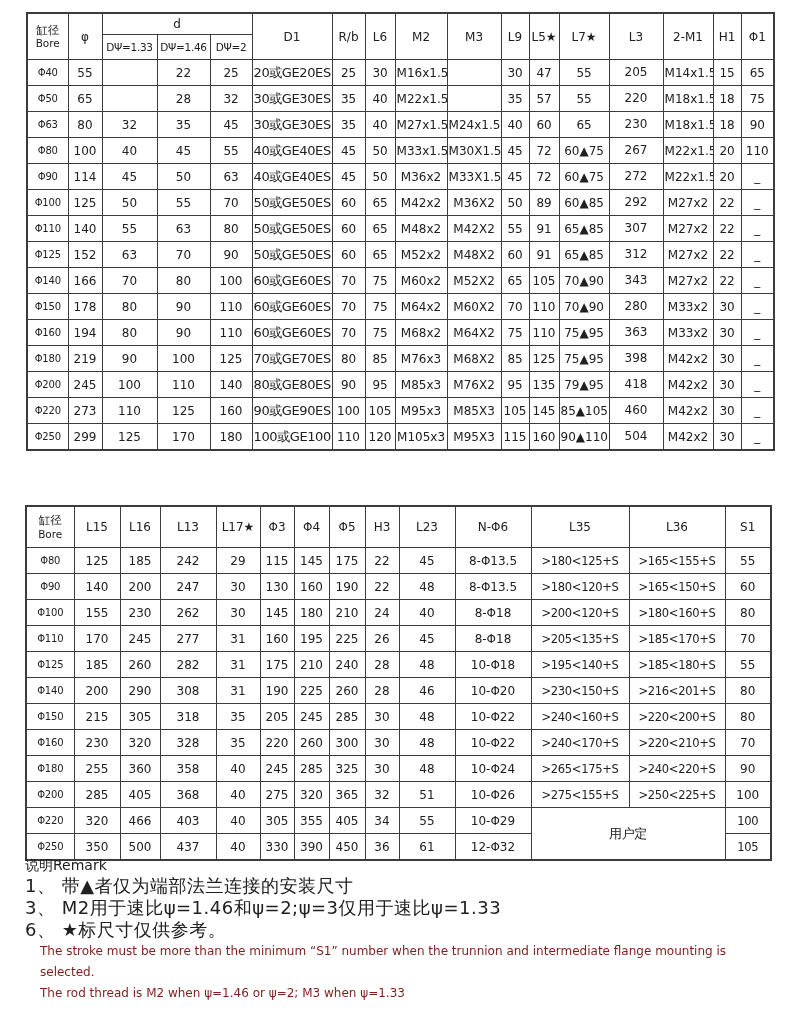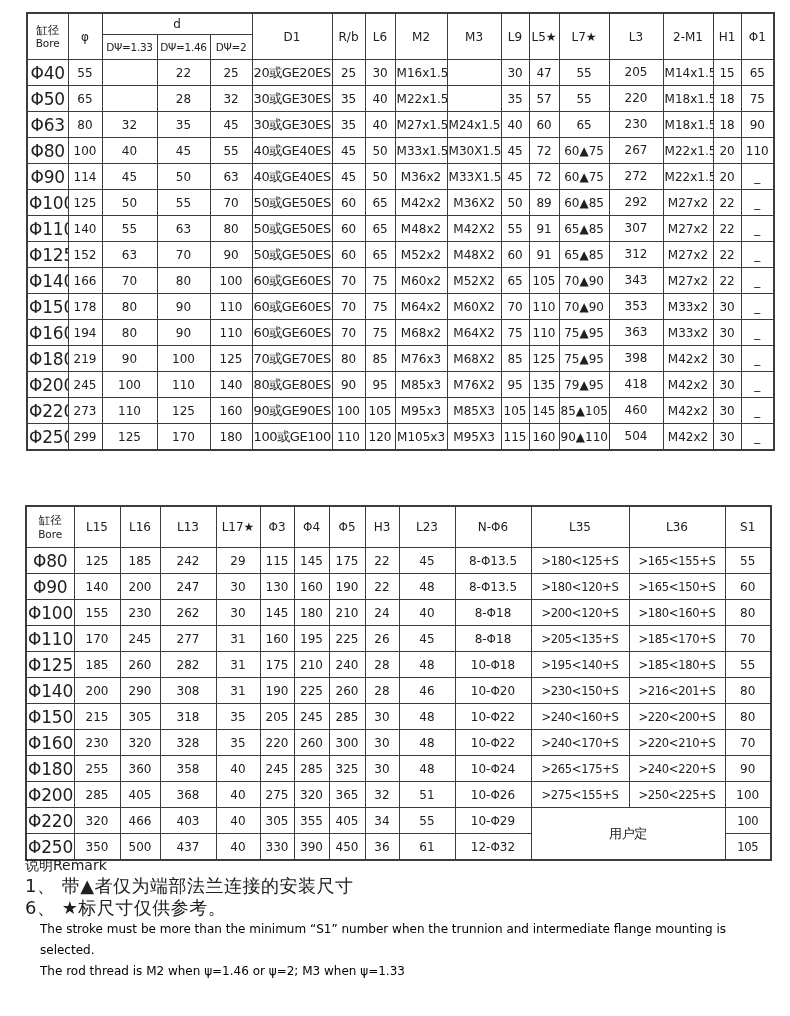--- a/index.html
+++ b/index.html
@@ -19,29 +19,29 @@
   }
   .tbl1{left:26px;top:12px;width:747px;}
   .tbl1 tbody td{height:25px;}
   .tbl1 thead tr.grp th{height:20px;}
   .tbl1 thead tr.sub th{height:24px;font-size:10.5px;letter-spacing:-0.3px;}
   .tbl2{left:25px;top:505px;width:745px;}
   .tbl2 tbody td{height:25px;}
   .tbl2 thead th{height:40px;}
   .bore-head{line-height:1.15;font-size:11.5px;}
   .bore-head .en{font-size:10.5px;}
-  .bore-cell{font-size:17px;letter-spacing:-0.2px;margin-left:15px;}
+  .bore-cell{font-size:10px;letter-spacing:-0.2px;margin-left:15px;}
   .dcol{font-size:13px;letter-spacing:-0.4px;}
   .raised{vertical-align:top;line-height:1.2;padding-top:1px;}
   .formula{font-size:11.5px;letter-spacing:-0.3px;}
   .merged-user{font-size:13px;}
   .remarks{position:absolute;left:25px;top:855px;width:745px;}
   .remark-title{font-size:14px;line-height:20px;}
   .remark-item{font-size:18px;line-height:22px;letter-spacing:0.5px;}
-  .remark-en{font-size:12px;line-height:21px;margin-left:15px;color:#000000;}
+  .remark-en{font-size:12px;line-height:21px;margin-left:15px;color:#7f1d1d;}
 </style>
 </head>
 <body>
 
 <div class="page">
 
   <table class="tbl tbl1">
     <colgroup>
       <col style="width:41px">
         <col style="width:34px">
@@ -267,21 +267,21 @@
           <td>90</td>
           <td>110</td>
           <td class="dcol">60或GE60ES</td>
           <td>70</td>
           <td>75</td>
           <td>M64x2</td>
           <td>M60X2</td>
           <td>70</td>
           <td>110</td>
           <td>70▲90</td>
-          <td class="raised">353</td>
+          <td class="raised">280</td>
           <td>M33x2</td>
           <td>30</td>
           <td>_</td>
         </tr>
         <tr>
           <td class="bore-cell">Φ160</td>
           <td>194</td>
           <td>80</td>
           <td>90</td>
           <td>110</td>
@@ -605,20 +605,21 @@
           <td>12-Φ32</td>
           <td class="formula">105</td>
         </tr>
       </tbody>
   </table>
 
   <div class="remarks">
     <div class="remark-title">说明Remark</div>
     <div>
         <div class="remark-item">1、 带▲者仅为端部法兰连接的安装尺寸</div>
+        <div class="remark-item">3、 M2用于速比ψ=1.46和ψ=2;ψ=3仅用于速比ψ=1.33</div>
         <div class="remark-item">6、 ★标尺寸仅供参考。</div>
       </div>
     <div>
         <div class="remark-en">The stroke must be more than the minimum “S1” number when the  trunnion and intermediate flange mounting is selected.</div>
         <div class="remark-en">The rod thread is M2 when ψ=1.46 or ψ=2; M3 when ψ=1.33</div>
       </div>
   </div>
 
 </div>
 

